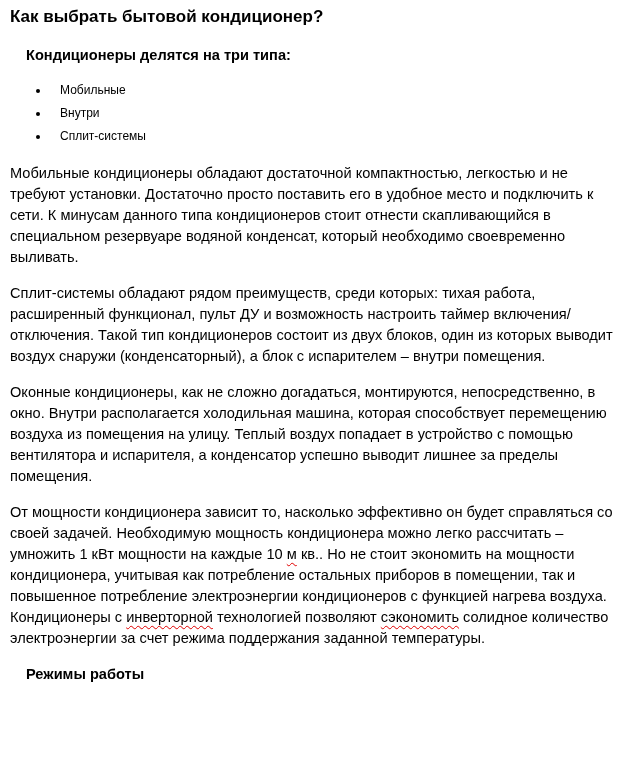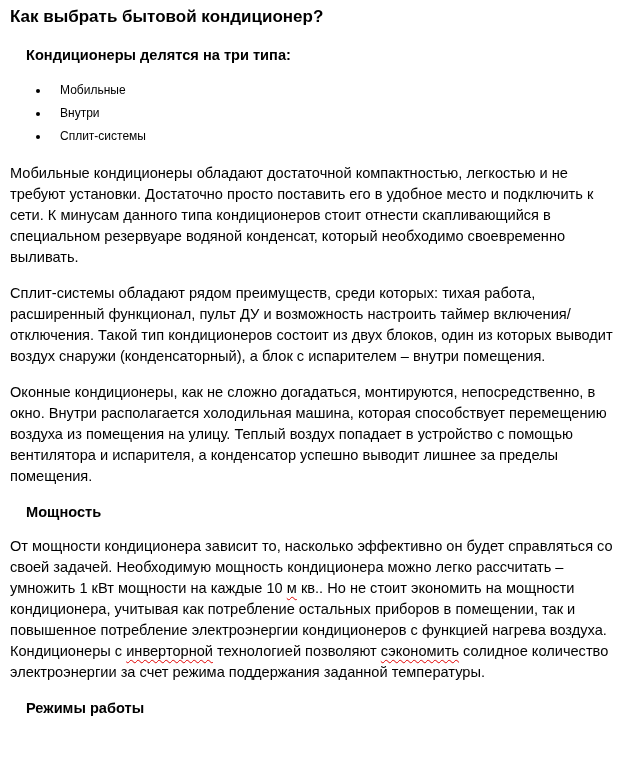--- a/index.html
+++ b/index.html
@@ -72,19 +72,18 @@
     <li>Внутри</li>
     <li>Сплит-системы</li>
   </ul>
 
   <p>Мобильные кондиционеры обладают достаточной компактностью, легкостью и не требуют установки. Достаточно просто поставить его в удобное место и подключить к сети. К минусам данного типа кондиционеров стоит отнести скапливающийся в специальном резервуаре водяной конденсат, который необходимо своевременно выливать.</p>
 
   <p>Сплит-системы обладают рядом преимуществ, среди которых: тихая работа, расширенный функционал, пульт ДУ и возможность настроить таймер включения/отключения. Такой тип кондиционеров состоит из двух блоков, один из которых выводит воздух снаружи (конденсаторный), а блок с испарителем – внутри помещения.</p>
 
   <p>Оконные кондиционеры, как не сложно догадаться, монтируются, непосредственно, в окно. Внутри располагается холодильная машина, которая способствует перемещению воздуха из помещения на улицу. Теплый воздух попадает в устройство с помощью вентилятора и испарителя, а конденсатор успешно выводит лишнее за пределы помещения.</p>
 
-  <p class="bold-heading">Мощность</p>
 
   <p><span>От мощности кондиционера зависит то, насколько эффективно он будет справляться со своей задачей. Необходимую мощность кондиционера можно легко рассчитать – умножить 1 кВт мощности на каждые 10 </span><span class="spell-error">м</span><span> кв.. Но не стоит экономить на мощности кондиционера, учитывая как потребление остальных приборов в помещении, так и повышенное потребление электроэнергии кондиционеров с функцией нагрева воздуха. Кондиционеры с </span><span class="spell-error">инверторной</span><span> технологией позволяют </span><span class="spell-error">сэкономить</span><span> солидное количество электроэнергии за счет режима поддержания заданной температуры.</span></p>
 
   <p class="bold-heading">Режимы работы</p>
 
 </div>
 
 </body></html>

